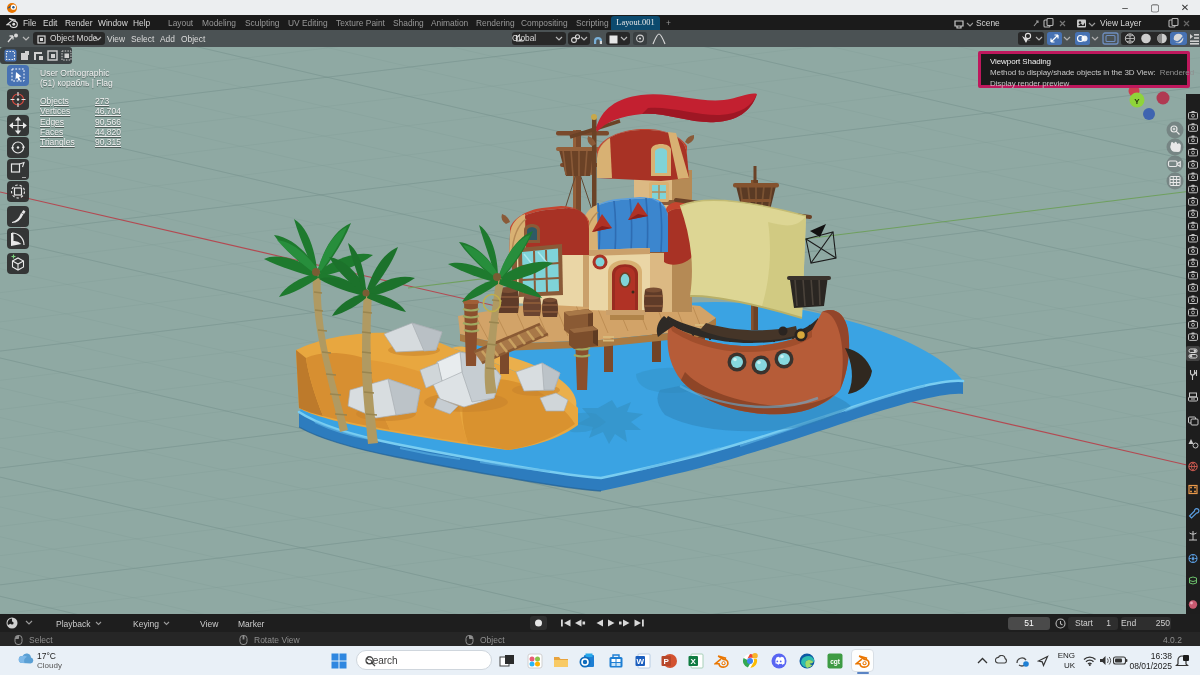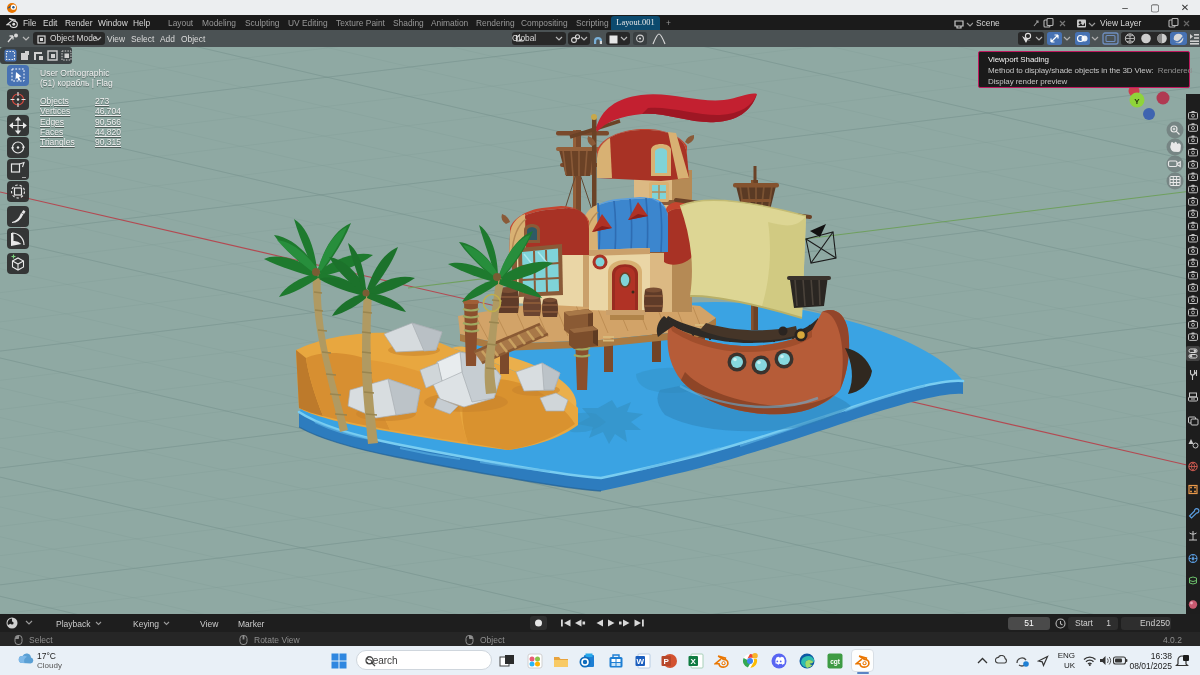--- a/index.html
+++ b/index.html
@@ -19,21 +19,21 @@
 #toolhdr { position:absolute; left:0; top:30px; width:1200px; height:17px; background:#4b5254; color:#dcdcdc; font-size:8.4px; }
 #toolhdr .lbl { position:absolute; top:4px; }
 .hwidget { position:absolute; top:2px; height:13px; background:#282828; border-radius:3px; color:#d8d8d8; font-size:8.4px; line-height:13px; }
 
 #viewport { position:absolute; left:0; top:47px; width:1200px; height:567px; background:#8ea8a2; overflow:hidden; }
 
 #stats { position:absolute; left:40px; top:21px; color:#f0f0f0; font-size:8.5px; line-height:10.4px; text-shadow:0 1px 1px rgba(0,0,0,0.45); }
 #stats .row { display:flex;text-decoration:underline; }
 #stats .k { width:55px; }
 
-#tooltip { position:absolute; left:978px; top:4px; width:212px; height:37px; background:#1a1a1a; border:1px solid #be185d; border-radius:2px; font-size:8px; letter-spacing:-0.1px; color:#c6c6c6; }
+#tooltip { position:absolute; left:978px; top:4px; width:212px; height:37px; background:#1a1a1a; border:3px solid #be185d; border-radius:2px; font-size:8px; letter-spacing:-0.1px; color:#c6c6c6; }
 #tooltip .t1 { position:absolute; left:9px; top:3px; color:#efefef; }
 #tooltip .t2 { position:absolute; left:9px; top:14px; white-space:nowrap; }
 #tooltip .t3 { position:absolute; left:9px; top:25px; }
 #tooltip .dim { color:#8f8f8f; }
 
 #rightstrip { position:absolute; right:0; top:47px; width:14px; height:567px; background:#1d1d1d; }
 
 #timeline { position:absolute; left:0; top:614px; width:1200px; height:18px; background:#1e1e1e; color:#cccccc; font-size:8.5px; }
 #timeline .lbl { position:absolute; top:5px; }
 .tlbox { position:absolute; top:2.5px; height:13px; background:#2e2e2e; border-radius:3px; color:#d0d0d0; font-size:8.5px; line-height:13px; text-align:center; }
@@ -765,21 +765,21 @@
       <path d="M104.5 3.5 L111 7 L104.5 10.5 Z"></path>
         <rect x="112" y="3.5" width="1.8" height="7"></rect>
     </g>
   </svg>
   <div class="tlbox" style="left:1008px;width:42px;background:#4a4a4a;color:#fff;">51</div>
   <svg class="abs" style="left:1055px;top:4px" width="12" height="11">
       <circle cx="5.5" cy="5.5" r="4.5" fill="none" stroke="#b8b8b8" stroke-width="1.1"></circle>
       <path d="M5.5 3 v2.8 l2 1.2" fill="none" stroke="#b8b8b8" stroke-width="1.1"></path>
     </svg>
   <div class="tlbox" style="left:1068px;width:50px;text-align:left;padding-left:7px;">Start<span style="float:right;margin-right:7px">1</span></div>
-  <div class="tlbox" style="left:1121px;width:50px;text-align:left;padding-left:19px;">End<span style="float:right;margin-right:1px">250</span></div>
+  <div class="tlbox" style="left:1121px;width:50px;text-align:left;padding-left:0;">End<span style="float:right;margin-right:1px">250</span></div>
 </div>
 
 <div id="statusbar">
   <svg class="abs" style="left:14px;top:2.5px" width="10" height="10">
       <rect x="1" y="0.5" width="7" height="9" rx="3" fill="none" stroke="#8f8f8f" stroke-width="1"></rect>
       <path d="M4.5 0.5 v3 h-3.5" fill="none" stroke="#8f8f8f" stroke-width="1"></path>
       <rect x="2" y="1" width="2.5" height="2.8" fill="#8f8f8f"></rect>
     </svg>
   <span class="lbl" style="left:29px">Select</span>
   <svg class="abs" style="left:239px;top:2.5px" width="10" height="10">

